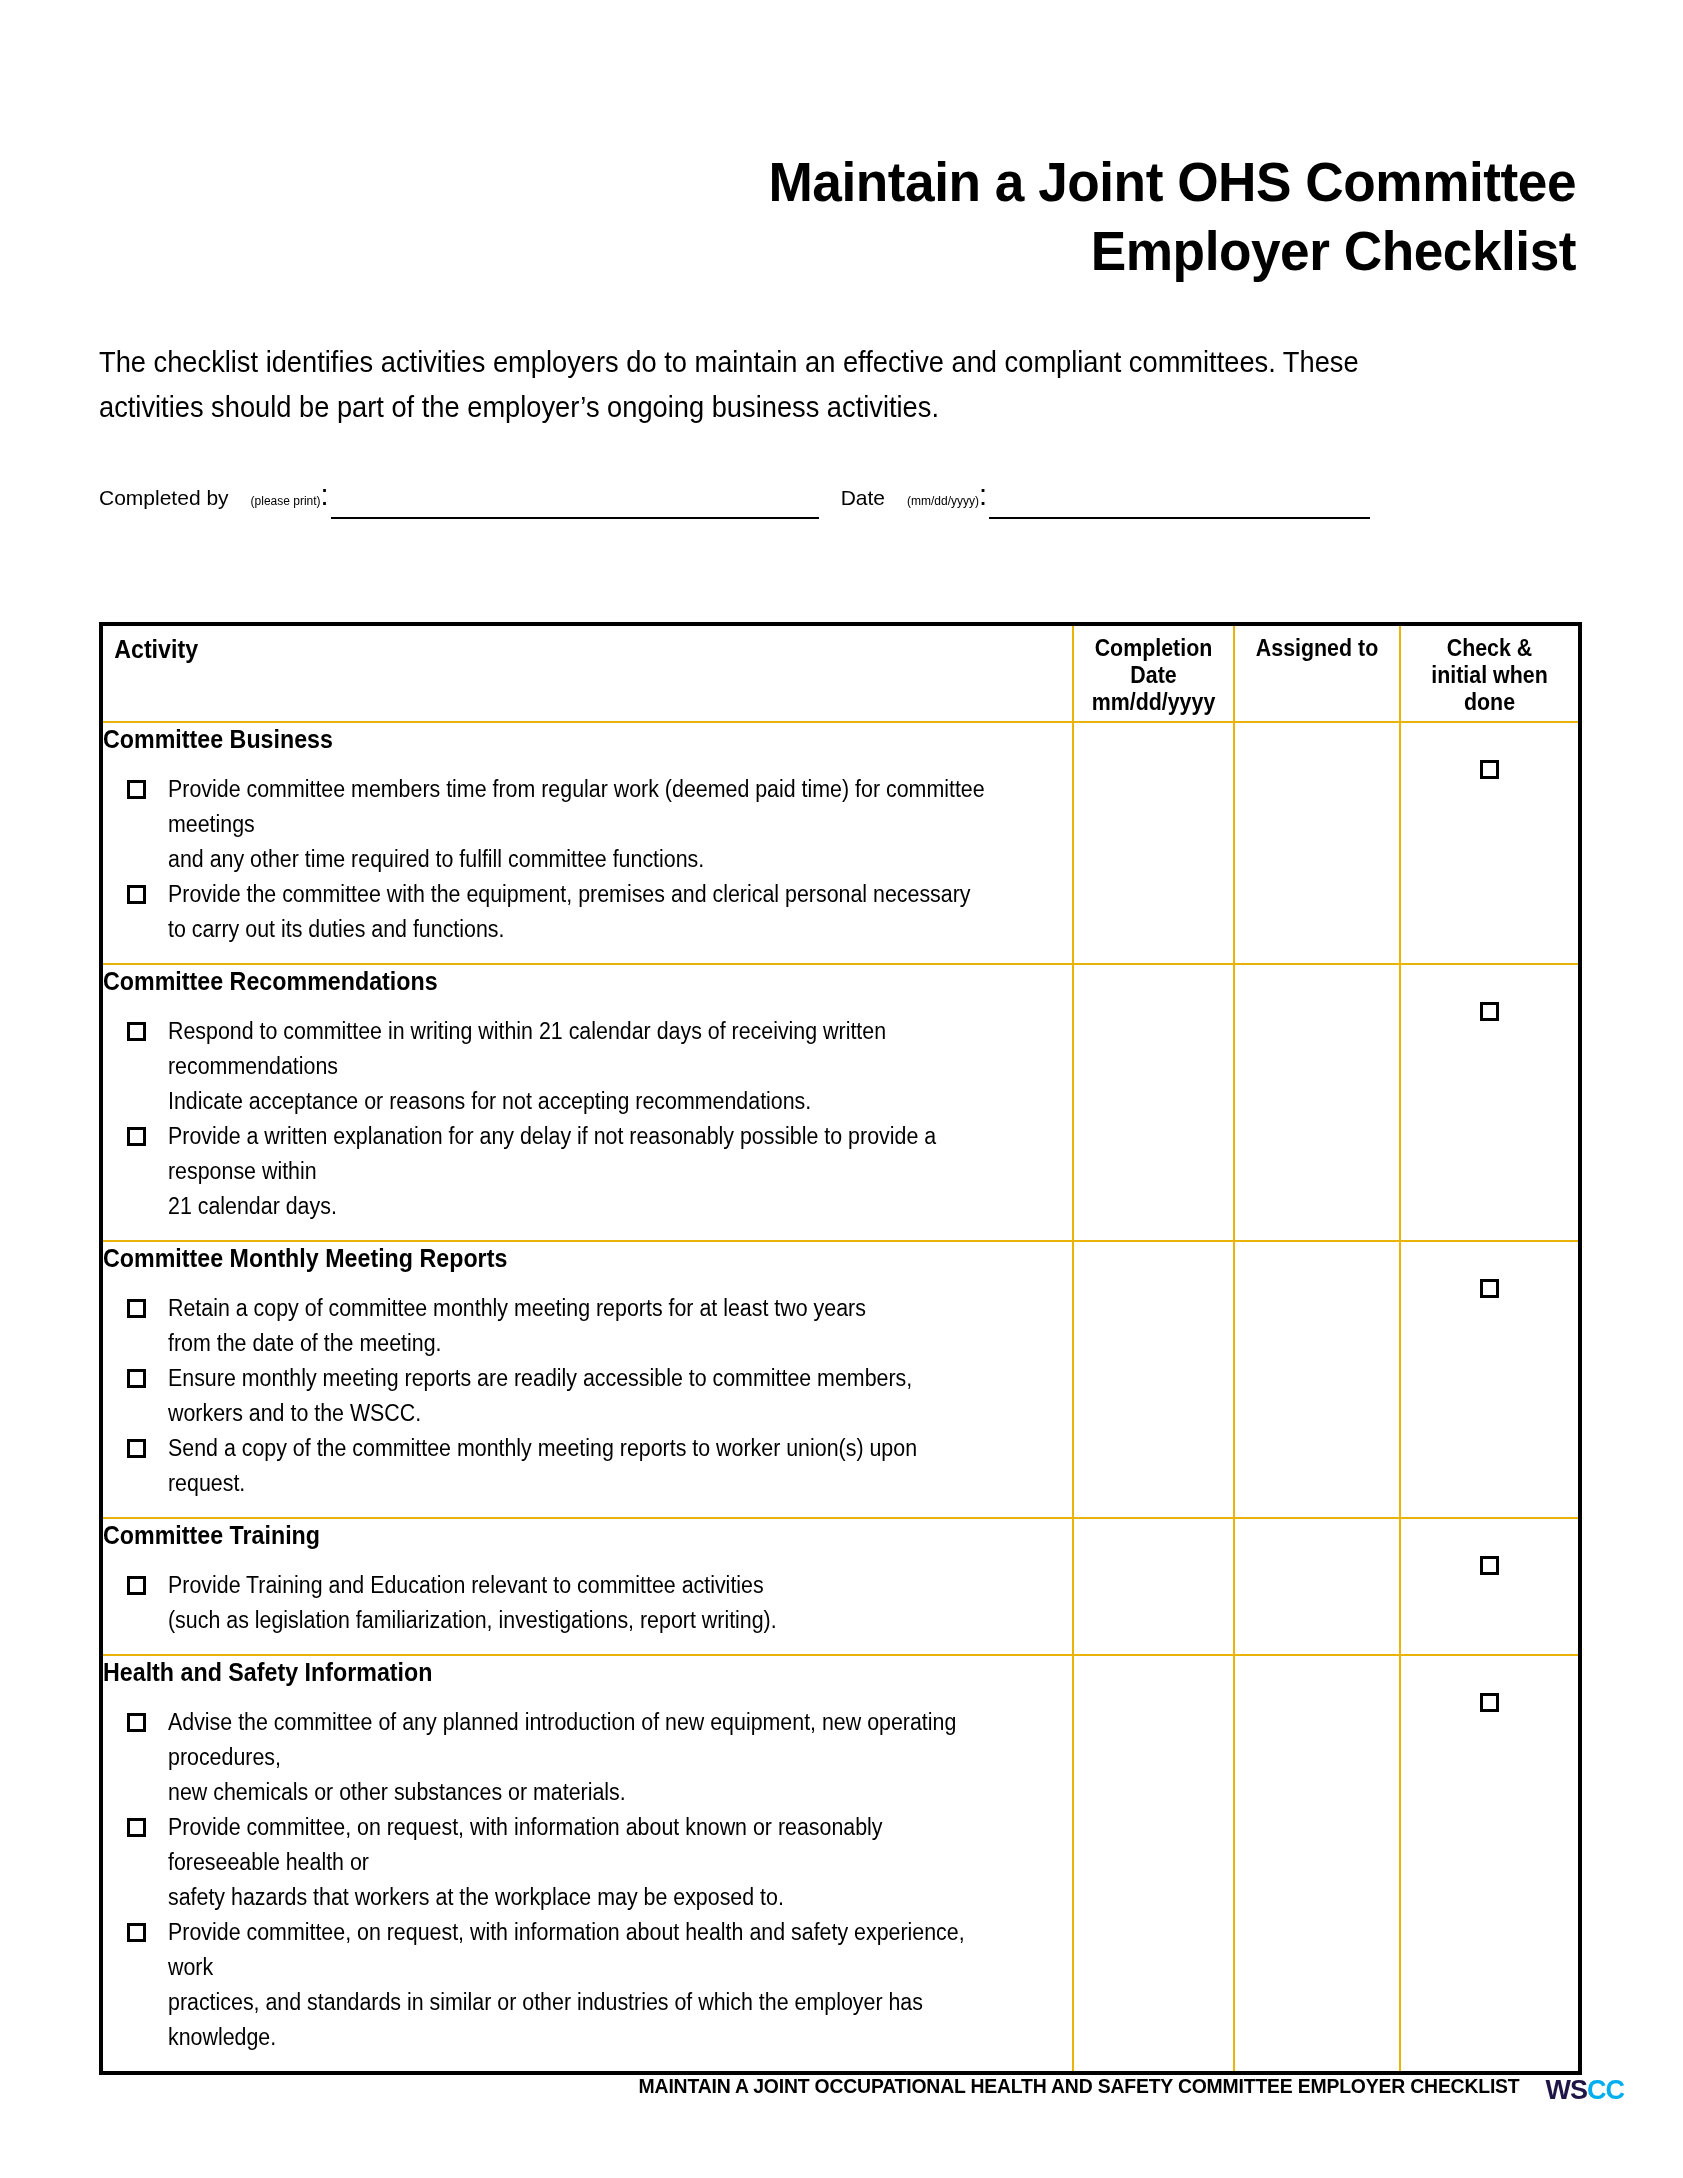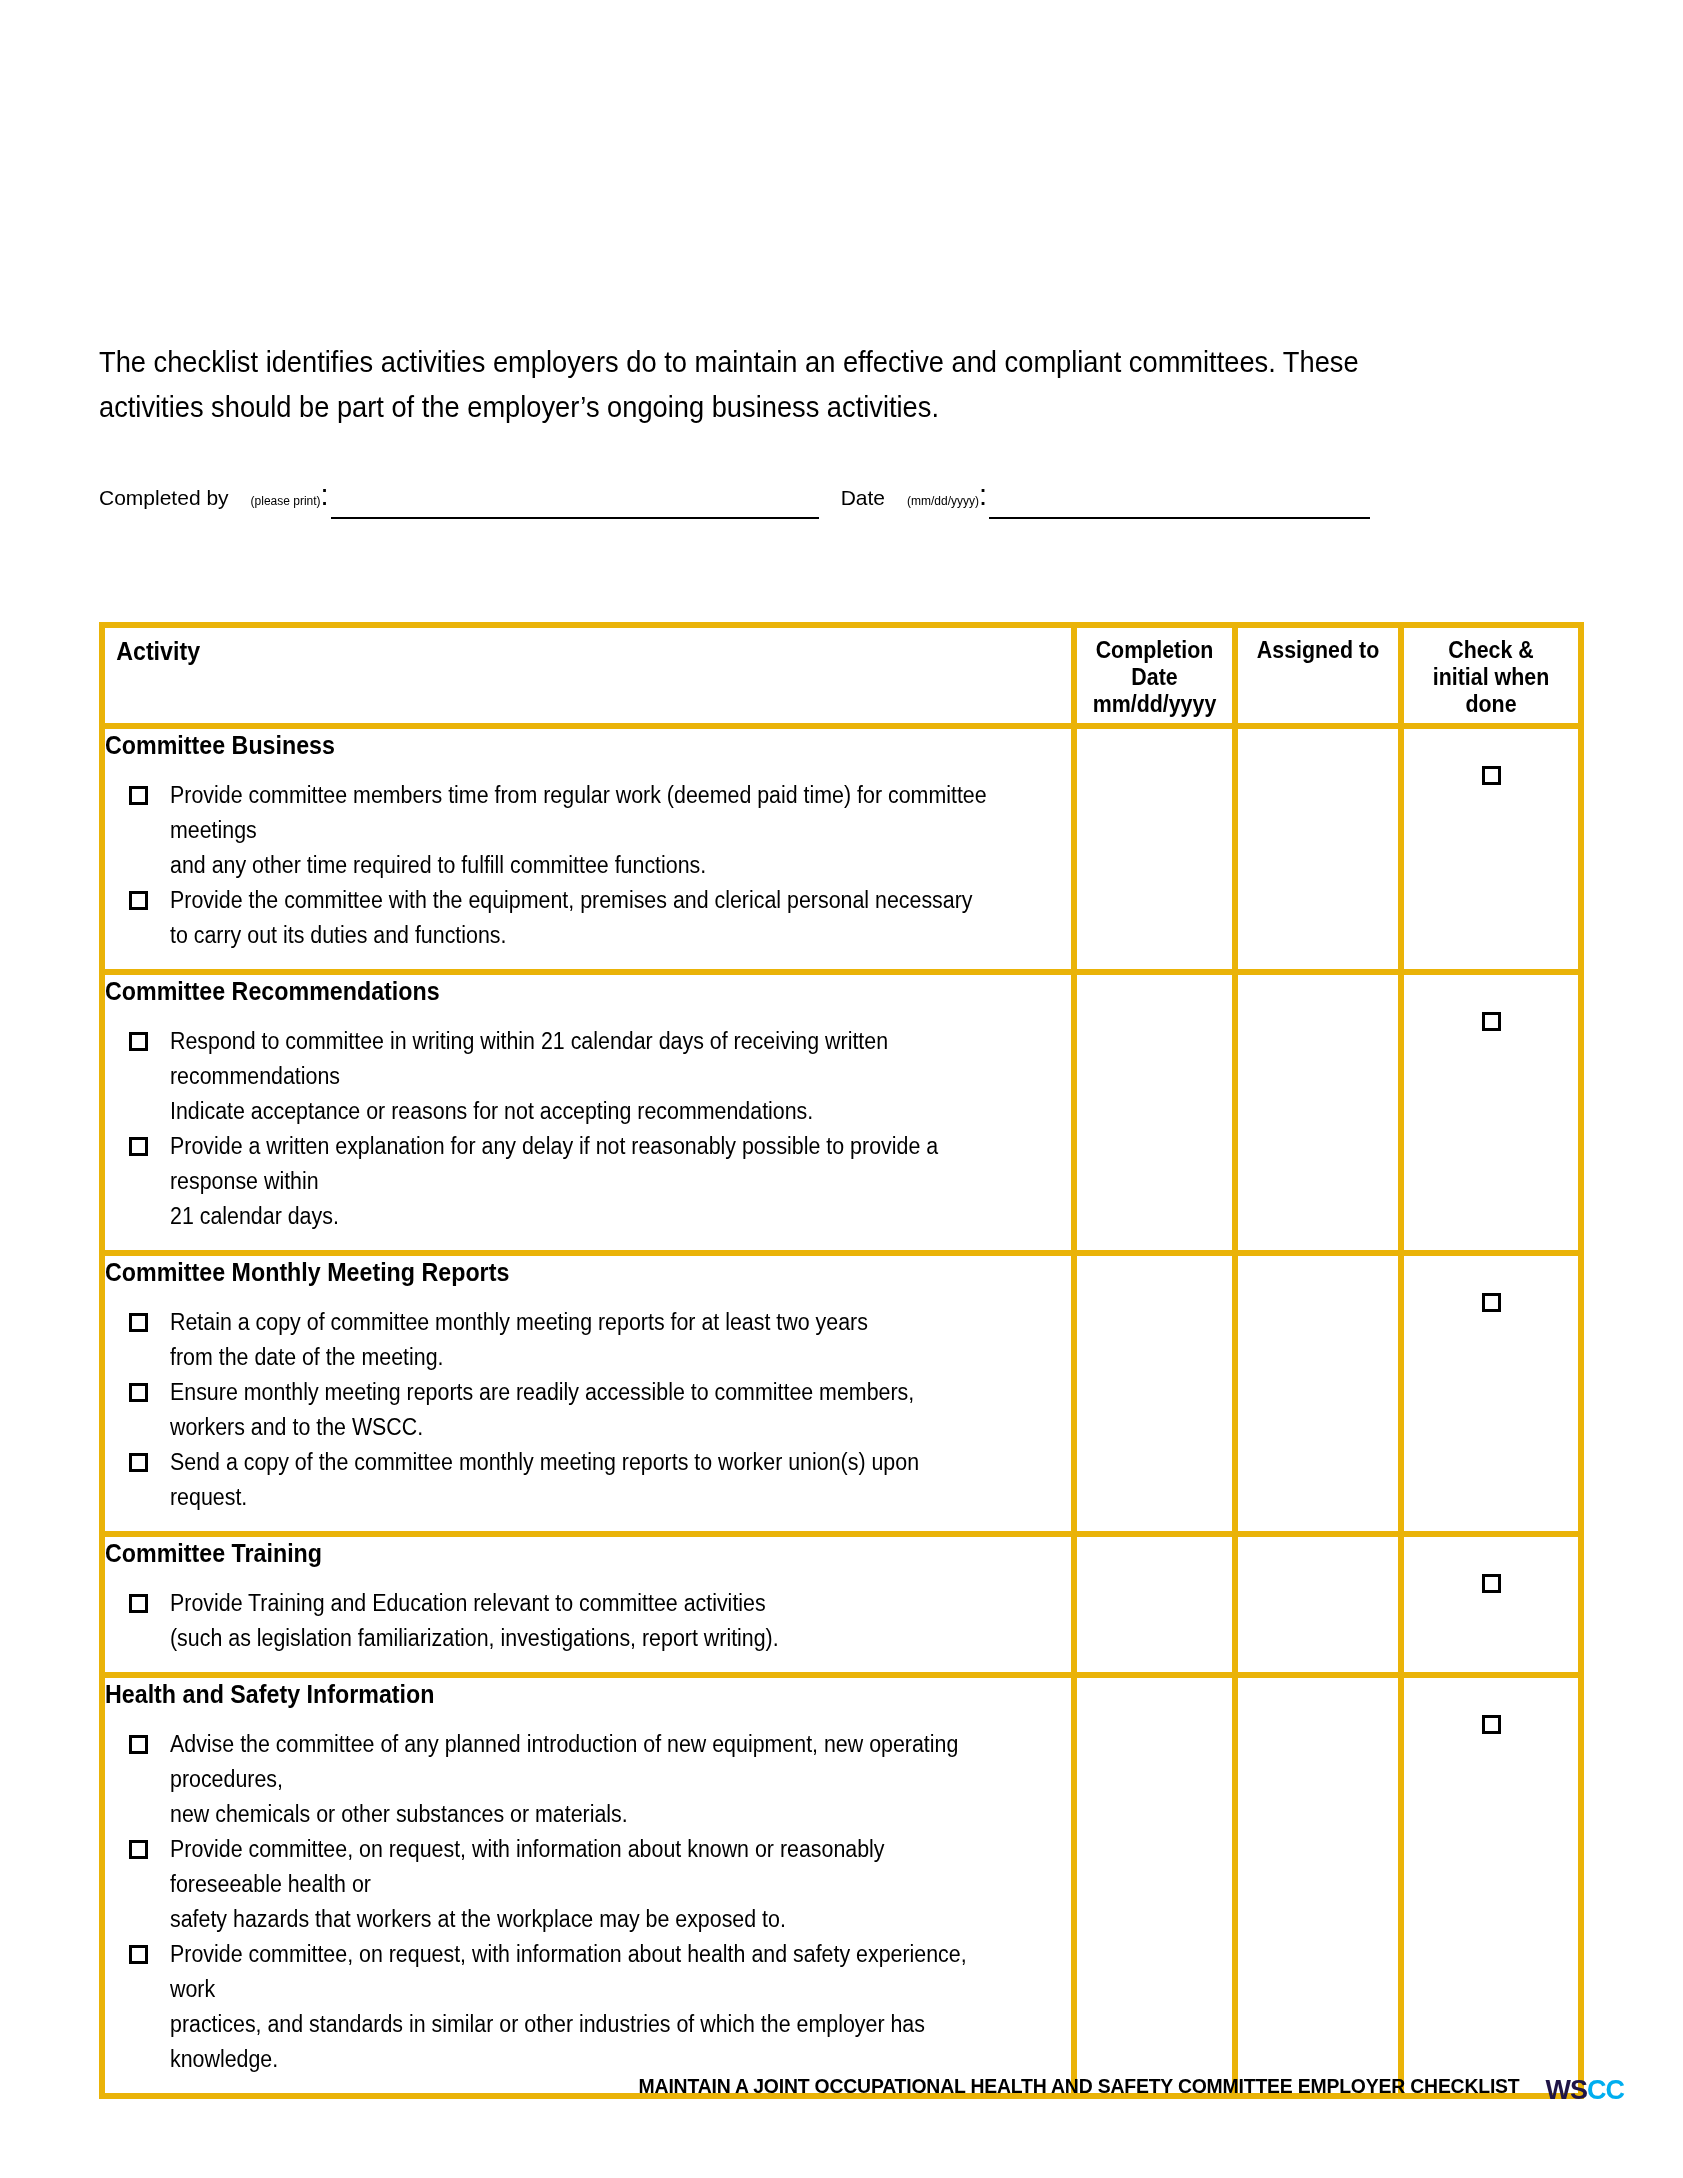--- a/index.html
+++ b/index.html
@@ -90,21 +90,21 @@
     top: 622px;
     left: 99px;
     width: 1480px;
   }
   table.checklist {
     border-collapse: collapse;
     width: 100%;
     table-layout: fixed;
   }
   table.checklist, table.checklist td, table.checklist th {
-    border: 6px solid #eab308;
+    border: 2px solid #eab308;
   }
   table.checklist {
     border: 4px solid #000;
   }
   table.checklist th, table.checklist td {
     vertical-align: top;
     padding: 0;
   }
 
   col.c-activity { width: 972px; }
@@ -211,20 +211,24 @@
     white-space: nowrap;
   }
   .logo .ws { color: #201547; }
   .logo .cc { color: #00AEEF; }
 </style>
 </head>
 <body>
 
 <div class="page">
 
+  <div class="title-block">
+    <div class="title-line">Maintain a Joint OHS Committee</div>
+    <div class="title-line">Employer Checklist</div>
+  </div>
 
   <div class="intro">The checklist identifies activities employers do to maintain an effective and compliant committees. These activities should be part of the employer’s ongoing business activities.</div>
 
   <div class="fill-row">
     <span class="fill-label">Completed by</span>
     <span class="gap"></span>
     <span class="fill-hint">(please print)</span>
     <span class="fill-colon">:</span>
     <span class="rule rule-name"></span>
     <span class="gap"></span>

